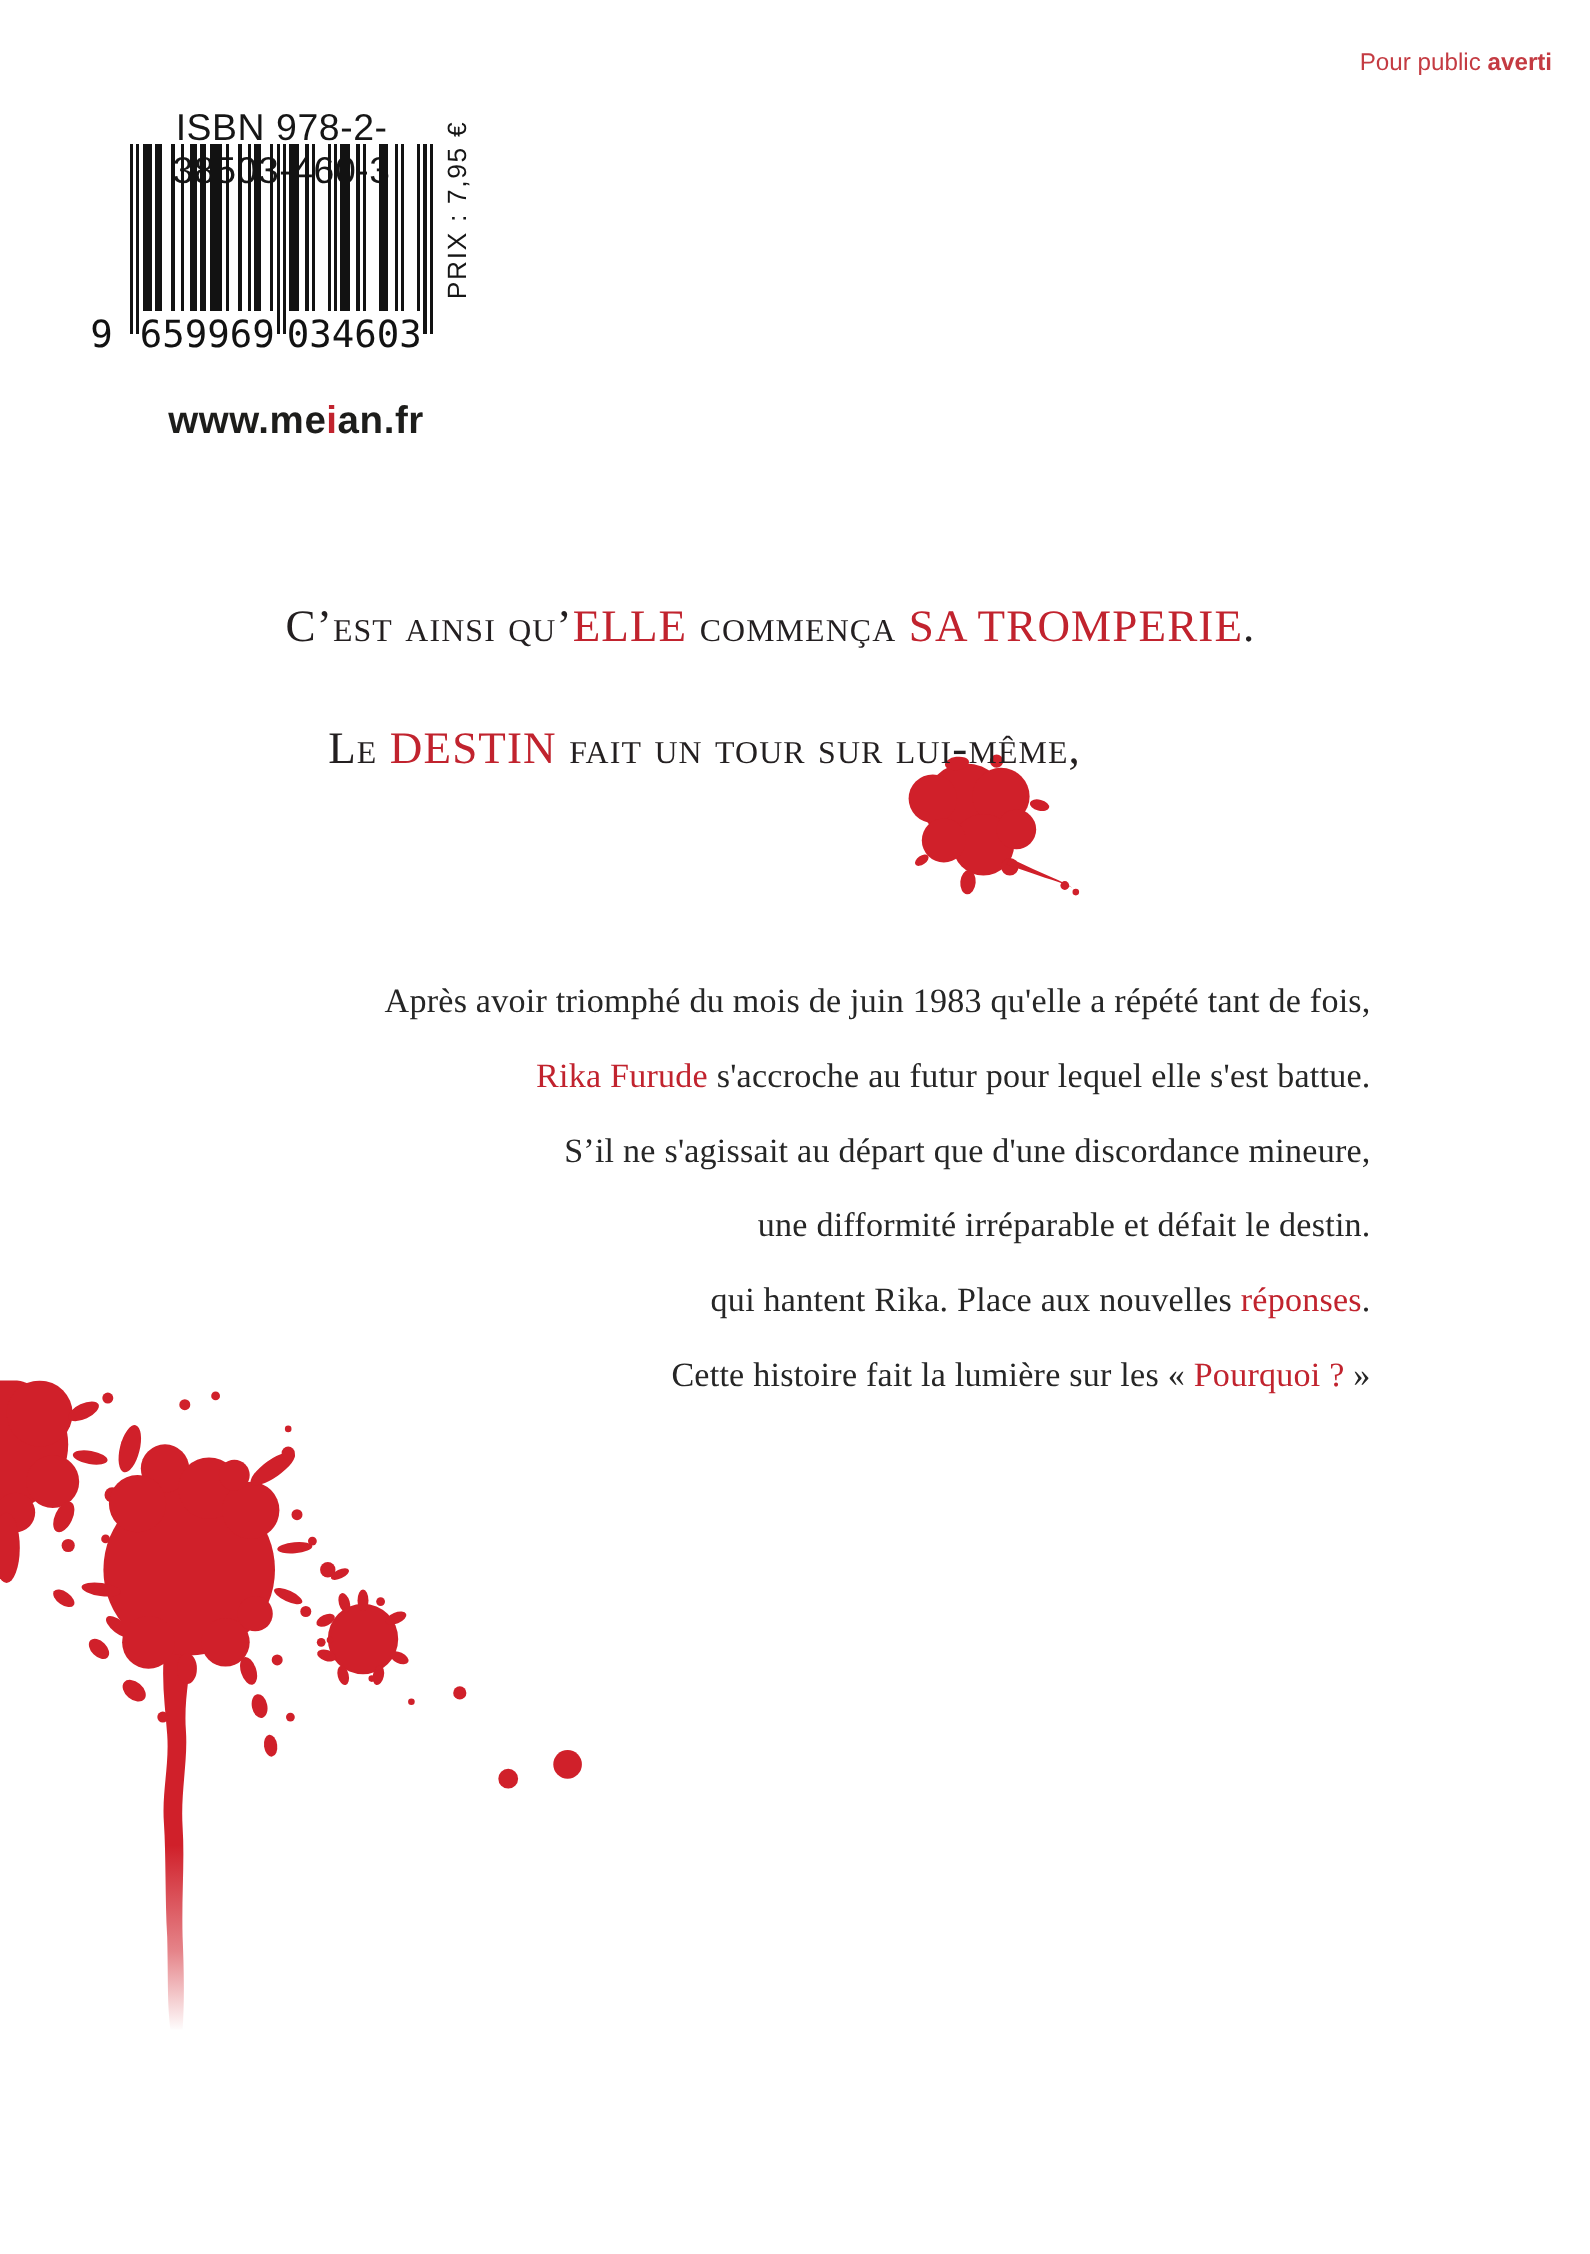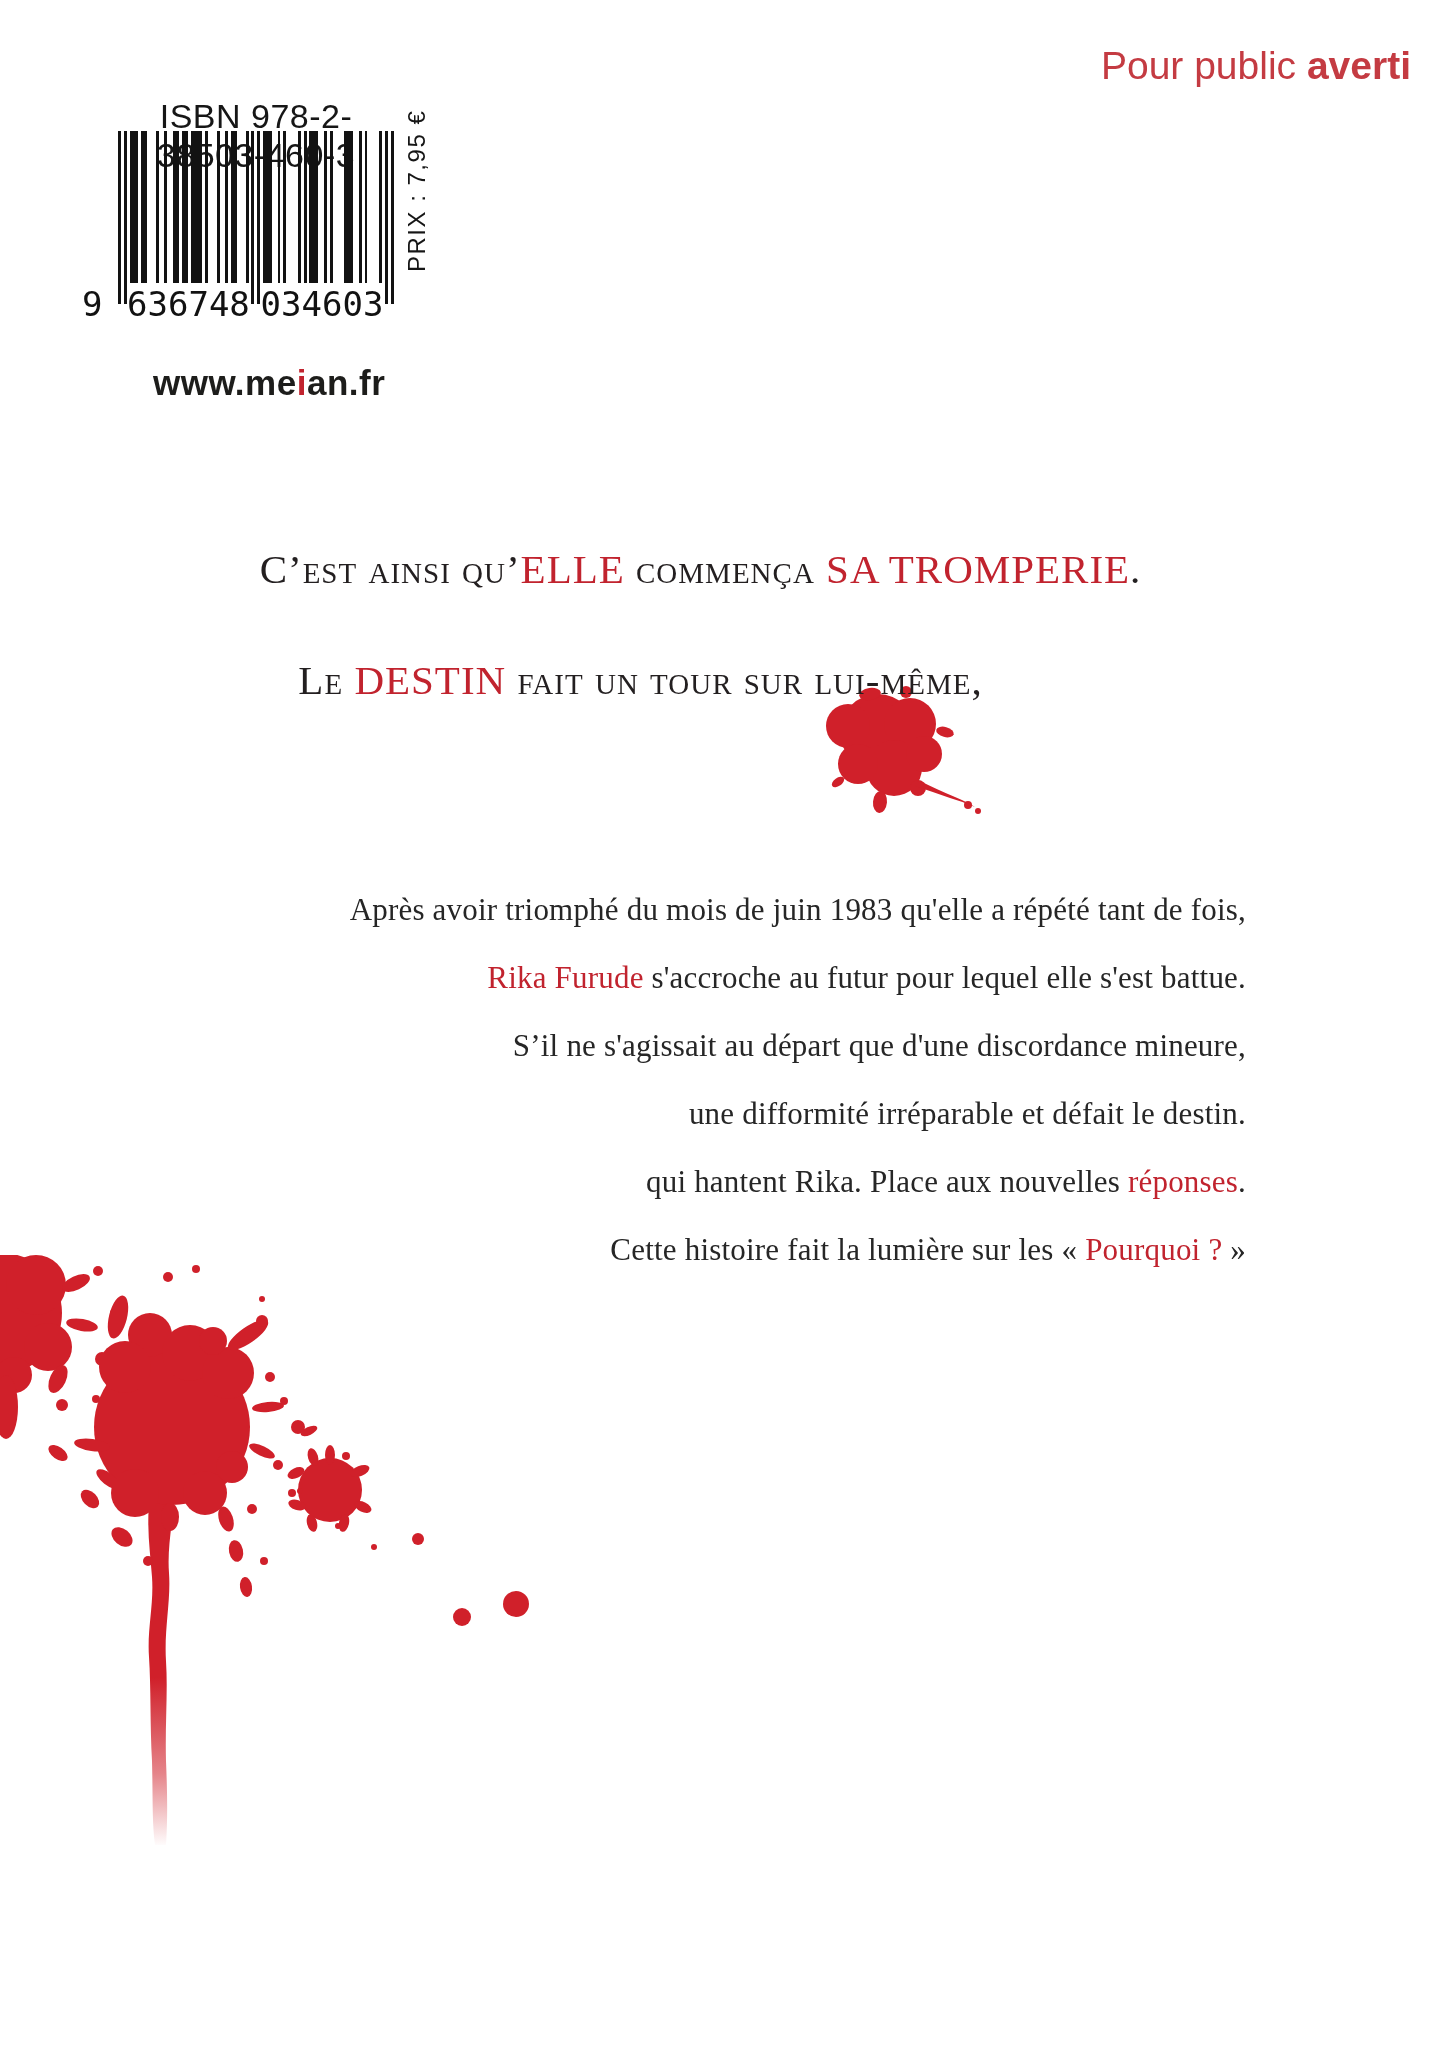--- a/index.html
+++ b/index.html
@@ -14,21 +14,21 @@
              font-size:34px;line-height:1;color:#121212;}
   #bc9{left:82px;}
   #bcg1{left:127px;width:122px;text-align:center;}
   #bcg2{left:259px;width:126px;text-align:center;}
   .price{position:absolute;left:403px;top:272px;transform:rotate(-90deg);transform-origin:0 0;
          font-family:"Liberation Sans",sans-serif;font-size:24px;letter-spacing:1.5px;
          color:#161616;white-space:nowrap;}
 
   
   .notice{position:absolute;top:44px;right:34px;font-family:"Liberation Sans",sans-serif;
-          font-size:39px;color:var(--red_notice,#c43b42);white-space:nowrap;}
+          font-size:22px;color:var(--red_notice,#c43b42);white-space:nowrap;}
   .notice b{font-weight:700;}
   .site{position:absolute;top:363px;left:153px;font-family:"Liberation Sans",sans-serif;
         font-weight:700;font-size:35px;letter-spacing:.5px;color:#1d1d1b;white-space:nowrap;}
   .site .red{color:var(--red_text,#c1232e);}
 
   
   .tagline{position:absolute;z-index:2;white-space:nowrap;line-height:1;
            font-family:"Liberation Serif",serif;font-variant:small-caps;
            font-size:41px;letter-spacing:1px;color:var(--black_text,#231f20);}
   .tagline .red{color:var(--red_text,#c1232e);}
@@ -94,21 +94,21 @@
       <rect x="226.20" y="0" width="2.96" height="152"></rect>
       <rect x="229.10" y="0" width="2.96" height="152"></rect>
       <rect x="232.00" y="0" width="2.96" height="152"></rect>
       <rect x="240.70" y="0" width="2.96" height="152"></rect>
       <rect x="246.50" y="0" width="2.96" height="152"></rect>
       <rect x="261.00" y="0" width="2.96" height="152"></rect>
       <rect x="266.80" y="0" width="2.96" height="173"></rect>
       <rect x="272.60" y="0" width="2.96" height="173"></rect>
     </svg>
   <span class="bc-digits" id="bc9">9</span>
-  <span class="bc-digits" id="bcg1">636748</span>
+  <span class="bc-digits" id="bcg1">659969</span>
   <span class="bc-digits" id="bcg2">034603</span>
   <span class="price">PRIX : 7,95 €</span>
 
   <div class="notice"><span>Pour public </span><b>averti</b></div>
 
   <div class="site"><span>www.me</span><span class="red">i</span><span>an.fr</span></div>
 
   <svg class="mini-splat" width="170" height="140" viewBox="0 0 170 140">
     <g style="fill:var(--red_splatter,#d0202a)">
       <circle cx="60" cy="50" r="38"></circle>

